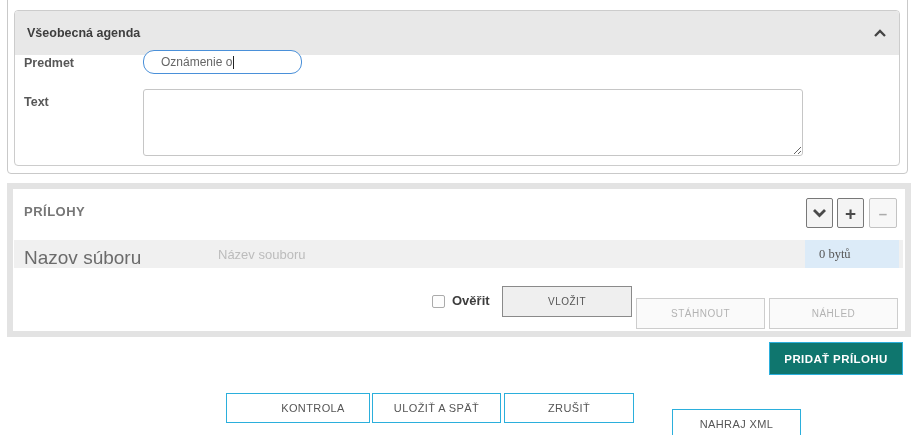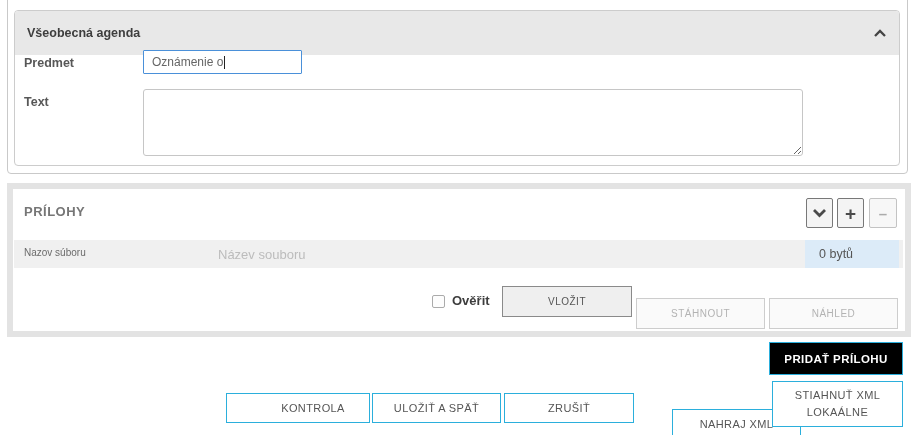--- a/index.html
+++ b/index.html
@@ -7,52 +7,52 @@
         font-family:"Liberation Sans", sans-serif;-webkit-font-smoothing:antialiased;}
   .abs{position:absolute;box-sizing:border-box;}
 
   
   .top-wrapper{left:7px;top:-10px;width:901px;height:184px;border:1px solid #c9c9c9;border-radius:4px;}
   .agenda-panel{left:14px;top:10px;width:886px;height:156px;border:1px solid #cccccc;border-radius:4px;background:#fff;}
   .agenda-header{left:15px;top:11px;width:884px;height:44px;background:#e8e8e8;border-radius:3px 3px 0 0;
                  display:flex;align-items:center;justify-content:space-between;padding:0 12px;}
   .agenda-title{font-size:12.5px;font-weight:bold;color:#3e3e3e;}
   .field-label{font-size:12.5px;font-weight:bold;color:#575757;}
-  .input-box{left:143px;top:50px;width:159px;height:24px;border:1px solid #4a90d9;border-radius:1px;background:#fff;
-             display:flex;align-items:center;padding-left:8px;}
+  .input-box{left:143px;top:50px;width:159px;height:24px;border:1px solid #4a90d9;border-radius:11px;background:#fff;
+             display:flex;align-items:center;padding-left:17px;}
   .input-text{font-size:12px;color:#666;}
   .caret{display:inline-block;width:1px;height:13px;background:#222;margin-left:1px;}
   .big-textarea{left:143px;top:89px;width:660px;height:67px;border:1px solid #c6c6c6;border-radius:3px;
                 resize:both;font-family:"Liberation Sans",sans-serif;font-size:12px;color:#555;outline:none;padding:4px 6px;}
 
   
   .prilohy-bg{left:7px;top:183px;width:904px;height:154px;background:#e3e3e3;}
   .prilohy-inner{left:13px;top:189px;width:892px;height:142px;background:#fff;}
   .prilohy-title{left:24px;top:204px;font-size:13px;color:#767676;letter-spacing:0.5px;font-weight:bold;}
   .tool-btn{top:198px;width:27px;height:30px;background:#f4f4f4;border:1px solid #787878;border-radius:2px;
             display:flex;align-items:center;justify-content:center;cursor:pointer;}
   .tool-btn.disabled{border-color:#c3c3c3;background:#f7f7f7;color:#ababab;cursor:default;}
   .tool-glyph{font-size:19px;font-weight:bold;color:#4a4a4a;line-height:1;}
   .tool-btn.disabled .tool-glyph{color:#ababab;font-size:15px;}
 
   .file-row{left:14px;top:240px;width:889px;height:28px;background:#f0f0f0;}
-  .file-name-label{left:24px;top:247px;font-size:10px;color:#6b6b6b;}
+  .file-name-label{left:24px;top:247px;font-size:19px;color:#6b6b6b;}
   .file-name-placeholder{left:218px;top:247px;font-size:13px;color:#bcbcbc;}
   .file-size-cell{left:805px;top:240px;width:94px;height:28px;background:#dcebf8;display:flex;align-items:center;padding-left:14px;}
-  .file-size-text{font-size:12.5px;color:#555;}
+  .file-size-text{font-size:12.5px;color:#555;font-family:Liberation Serif, serif;}
 
   .checkbox{left:432px;top:295px;width:13px;height:13px;border:1px solid #ababab;border-radius:2px;background:#fdfdfd;}
   .verify-label{left:452px;top:293px;font-size:13px;font-weight:bold;color:#3d3d3d;}
 
   .gray-btn{top:286px;height:31px;display:flex;align-items:center;justify-content:center;
             font-size:10px;letter-spacing:0.5px;cursor:pointer;}
   .gray-btn.enabled{background:#efefef;border:1px solid #8a8a8a;color:#555;}
   .gray-btn.disabled{background:#fafafa;border:1px solid #cdcdcd;color:#b3b3b3;cursor:default;margin-top:12px;}
 
-  .red-btn{left:769px;top:342px;width:134px;height:33px;background:#000000;border:1px solid #2bafdc;
+  .red-btn{left:769px;top:342px;width:134px;height:33px;background:#0f766e;border:1px solid #2bafdc;
            display:flex;align-items:center;justify-content:center;color:#fff;font-weight:bold;
            font-size:11.5px;letter-spacing:0.4px;cursor:pointer;}
   .cyan-btn{top:393px;height:30px;background:#fff;border:1px solid #2bafdc;display:flex;align-items:center;
             justify-content:center;font-size:11px;color:#555;letter-spacing:0.4px;cursor:pointer;text-align:center;}
   .cyan-btn.tall{top:381px;height:46px;line-height:1.55;padding:0 10px;}
 </style>
 </head>
 <body>
 
 <div class="page">
@@ -109,15 +109,14 @@
   <div class="abs gray-btn enabled" style="left:502px;width:130px;">VLOŽIT</div>
   <div class="abs gray-btn disabled" style="left:636px;width:129px;">STÁHNOUT</div>
   <div class="abs gray-btn disabled" style="left:769px;width:129px;">NÁHLED</div>
 
   <div class="abs red-btn">PRIDAŤ PRÍLOHU</div>
 
   <div class="abs cyan-btn" style="left:226px;width:144px;padding-left:30px;">KONTROLA</div>
   <div class="abs cyan-btn" style="left:372px;width:129px;">ULOŽIŤ A SPÄŤ</div>
   <div class="abs cyan-btn" style="left:504px;width:130px;">ZRUŠIŤ</div>
   <div class="abs cyan-btn" style="left:672px;width:129px;margin-top:16px;">NAHRAJ XML</div>
-  <div class="abs cyan-btn tall" style="left:772px;width:131px;">STIAHNUŤ XML LOKAÁLNE</div>
 
 </div>
 
 </body></html>

